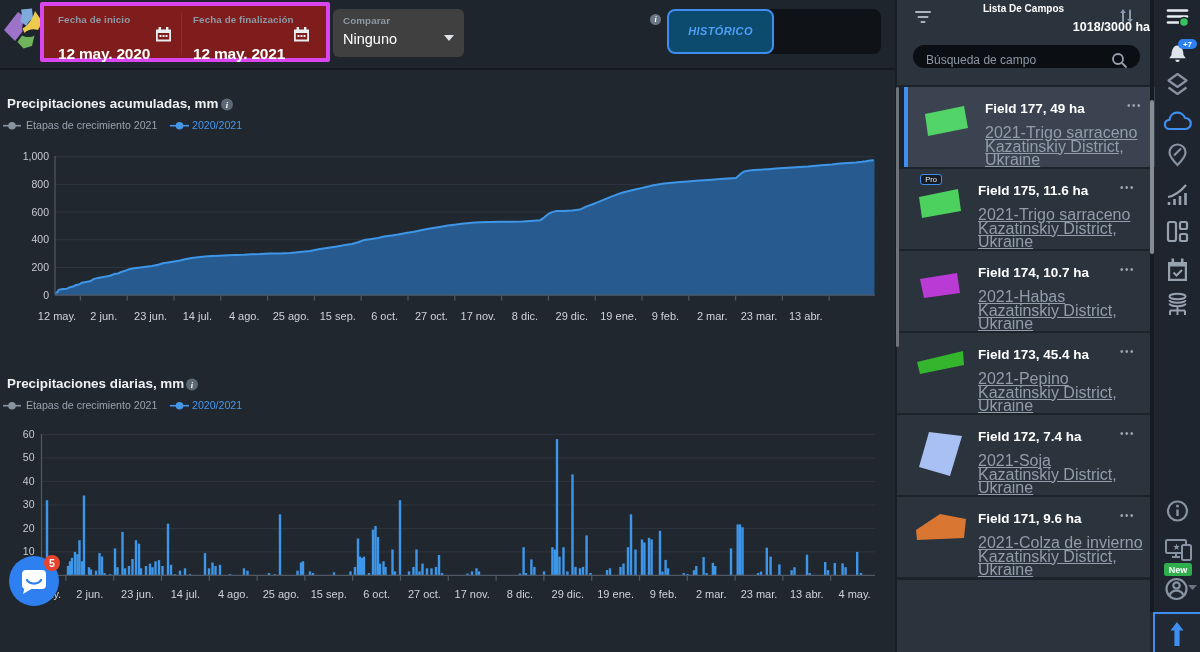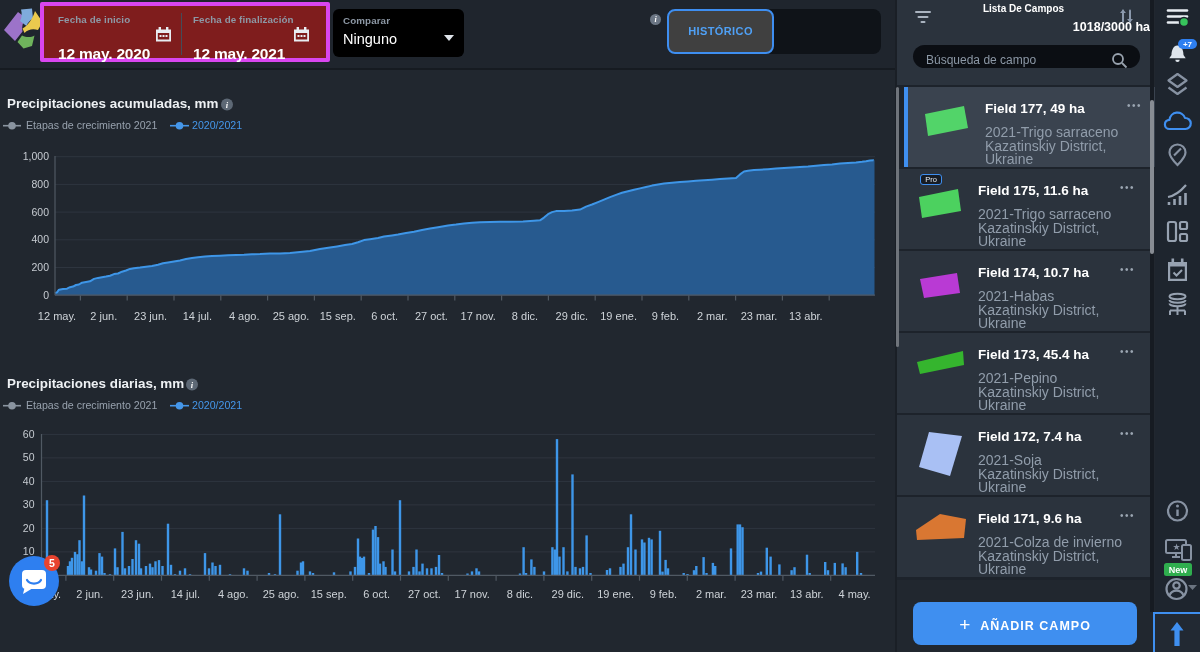--- a/index.html
+++ b/index.html
@@ -7,51 +7,51 @@
 #topbar { position:absolute; left:0; top:0; width:897px; height:70px; background:#1f252d;
   border-bottom:2px solid #161b21; }
 #logo { position:absolute; left:0px; top:2px; }
 #redbox { position:absolute; left:40px; top:2px; width:290px; height:60px;
   border:4px solid #d946ef; background:#7f1d1d; border-radius:2px; }
 .dgroup { position:absolute; top:0; height:46px; }
 .dlabel { font-size:9.8px; color:#8d98a5; font-weight:600; letter-spacing:0.1px; }
 .dvalue { font-size:15.5px; color:#fff; font-weight:bold; margin-top:20px; letter-spacing:-0.2px; }
 #ddiv { position:absolute; left:137px; top:7px; width:1px; height:42px; background:#434c59; }
 .cal { position:absolute; }
-#comparar { position:absolute; left:333px; top:9px; width:131px; height:48px; background:#000000;
+#comparar { position:absolute; left:333px; top:9px; width:131px; height:48px; background:#404040;
   border-radius:6px; padding:6px 10px; }
 #comparar .dvalue { font-size:14.5px; margin-top:5px; font-weight:normal; letter-spacing:0; }
 #caret { position:absolute; right:10px; top:26px; width:0; height:0;
   border-left:5px solid transparent; border-right:5px solid transparent; border-top:6px solid #dfe4ea; }
 #infoc { position:absolute; left:650px; top:14px; width:11px; height:11px; border-radius:50%;
   background:#6b7684; color:#fff; font-size:8px; text-align:center; line-height:11px;
   font-family:"Liberation Serif",serif; font-style:italic; font-weight:bold; }
 #seg { position:absolute; left:667px; top:9px; width:214px; height:45px; background:#0f1318;
   border-radius:8px; }
-#seg .on { position:absolute; left:0; top:0; width:107px; height:45px; background:#404040;
+#seg .on { position:absolute; left:0; top:0; width:107px; height:45px; background:#0c4a6e;
   border:2px solid #3e8ef0; border-radius:8px; color:#4fa0f5; font-size:11px; font-weight:bold;
-  letter-spacing:0.4px; text-align:center; line-height:41px; }
+  letter-spacing:0.4px; text-align:center; line-height:41px;font-style:italic; }
 #seg .off { position:absolute; right:0; top:0; width:107px; height:45px; color:#fff;
   font-size:11px; font-weight:bold; letter-spacing:0.4px; text-align:center; line-height:45px; }
 #charts { position:absolute; left:0; top:70px; }
 #sep { position:absolute; left:895px; top:0; width:2px; height:652px; background:#1a1f26; }
 #sidebar { position:absolute; left:897px; top:0; width:253px; height:652px; background:#2b333d; }
 #sbtitle { position:absolute; top:3px; width:100%; text-align:center; color:#fff;
   font-size:10px; font-weight:bold; }
 #sbsub { position:absolute; top:20px; width:100%; text-align:right; color:#fff;
   font-size:12.5px; font-weight:bold; }
 #search { position:absolute; left:16px; top:45px; width:227px; height:23px; background:#0b0e13;
   border-radius:15px; color:#8c98a6; font-size:12px; line-height:31px; padding-left:13px; }
 .frow { position:absolute; left:0; width:253px; height:80px; background:#2b333d; }
 .frow.active { background:#3a434f;margin-left:7px; }
 .frow.active::before { content:""; position:absolute; left:0; top:0; width:4px; height:80px; background:#3f8ff0; }
 #rows { position:absolute; left:0; top:85px; width:253px; height:495px; background:#1d232b; }
 .ficon { position:absolute; left:19px; top:16px; }
 .ftitle { position:absolute; left:81px; top:14px; color:#fff; font-size:13.5px; font-weight:bold; }
-.fsub { position:absolute; left:81px; top:39px; color:#919dab; font-size:14px; line-height:13.5px; }
+.fsub { position:absolute; left:81px; top:39px; color:#919dab; font-size:16px; line-height:13.5px;text-decoration:underline; }
 .fdots { position:absolute; right:15px; top:13px; color:#9aa5b1; font-size:10px; letter-spacing:1.5px; }
 .pro { position:absolute; left:7px; top:5px; width:22px; height:11px; border:1px solid #3f8ff0;
   border-radius:3px; color:#e8edf2; font-size:7.5px; text-align:center; line-height:10px; background:#171c24;margin-left:16px; }
 #sbbottom { position:absolute; left:0; top:580px; width:253px; height:72px; background:#21272f; }
 #addbtn { position:absolute; left:16px; top:22px; width:224px; height:43px; background:#3f8ff0;
   border-radius:8px; color:#fff; font-size:12.5px; font-weight:bold; letter-spacing:1px;
   text-align:center; line-height:43px; }
 #addbtn span { font-size:19px; font-weight:normal; letter-spacing:0; margin-right:10px;
   position:relative; top:1px; }
 #scroll { position:absolute; left:1150px; top:0; width:3.5px; height:612px; background:#161b22; }
@@ -466,23 +466,20 @@
 </div>
 <div class="frow" style="top:412px">
 <svg class="ficon" width="52" height="48" viewBox="0 0 52 48">
           <polygon points="0,17 24,1 50,6 48,25 1,27" fill="#d97732"></polygon>
         </svg>
 <div class="ftitle">Field 171, 9.6 ha</div>
 <div class="fsub">2021-Colza de invierno<br>Kazatinskiy District, Ukraine</div>
 <div class="fdots">•••</div>
 </div>
 </div>
-<div id="sbbottom">
-      <div id="addbtn"><span>+</span>AÑADIR CAMPO</div>
-    </div>
 </div>
 <div id="scroll">
     <div id="thumb"></div>
   </div>
 <div id="thumb2"></div>
 <div id="rail"><svg width="45" height="652" viewBox="0 0 45 652">
 <g stroke="#e8edf2" stroke-width="2.6" stroke-linecap="round">
 <line x1="13" y1="10.5" x2="32" y2="10.5"></line>
         <line x1="13" y1="16.5" x2="32" y2="16.5"></line>
         <line x1="13" y1="22.5" x2="24" y2="22.5"></line>

